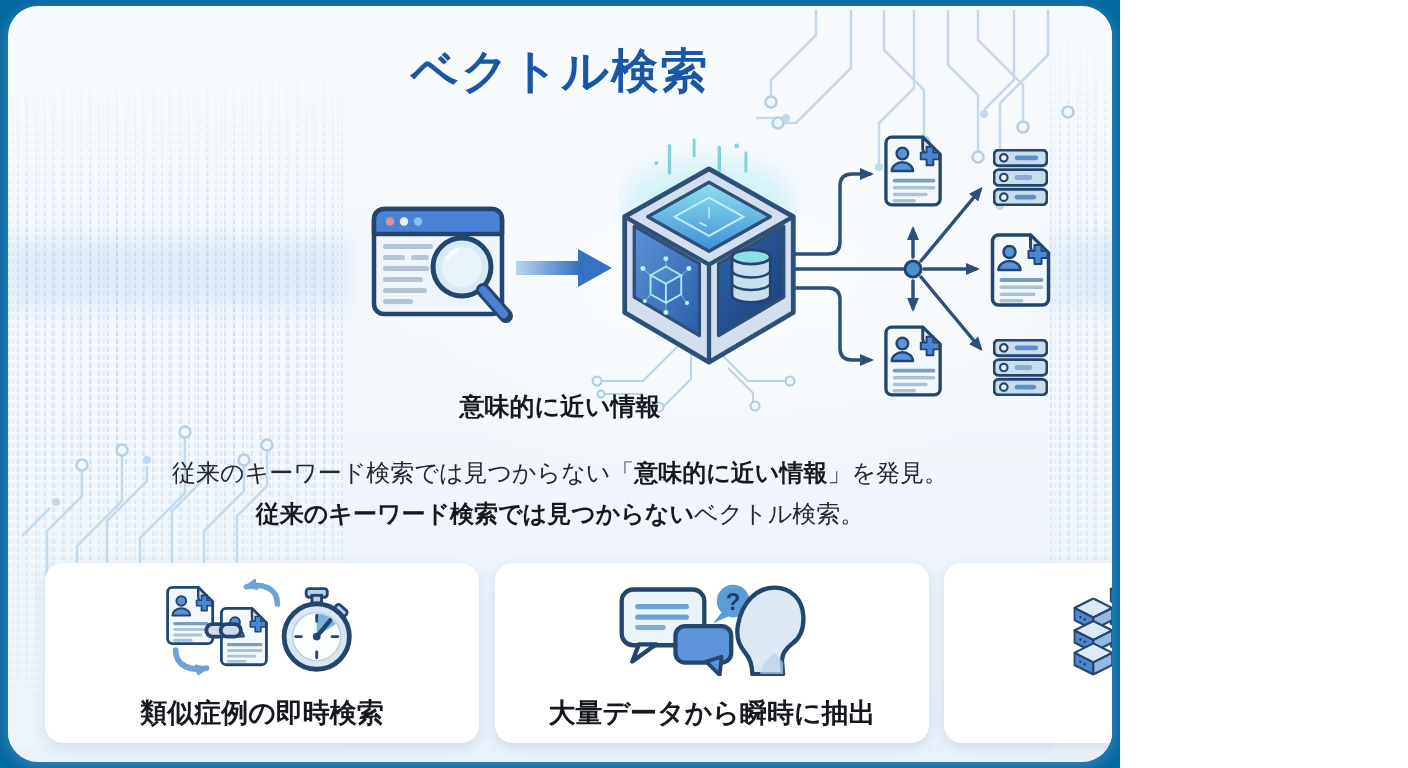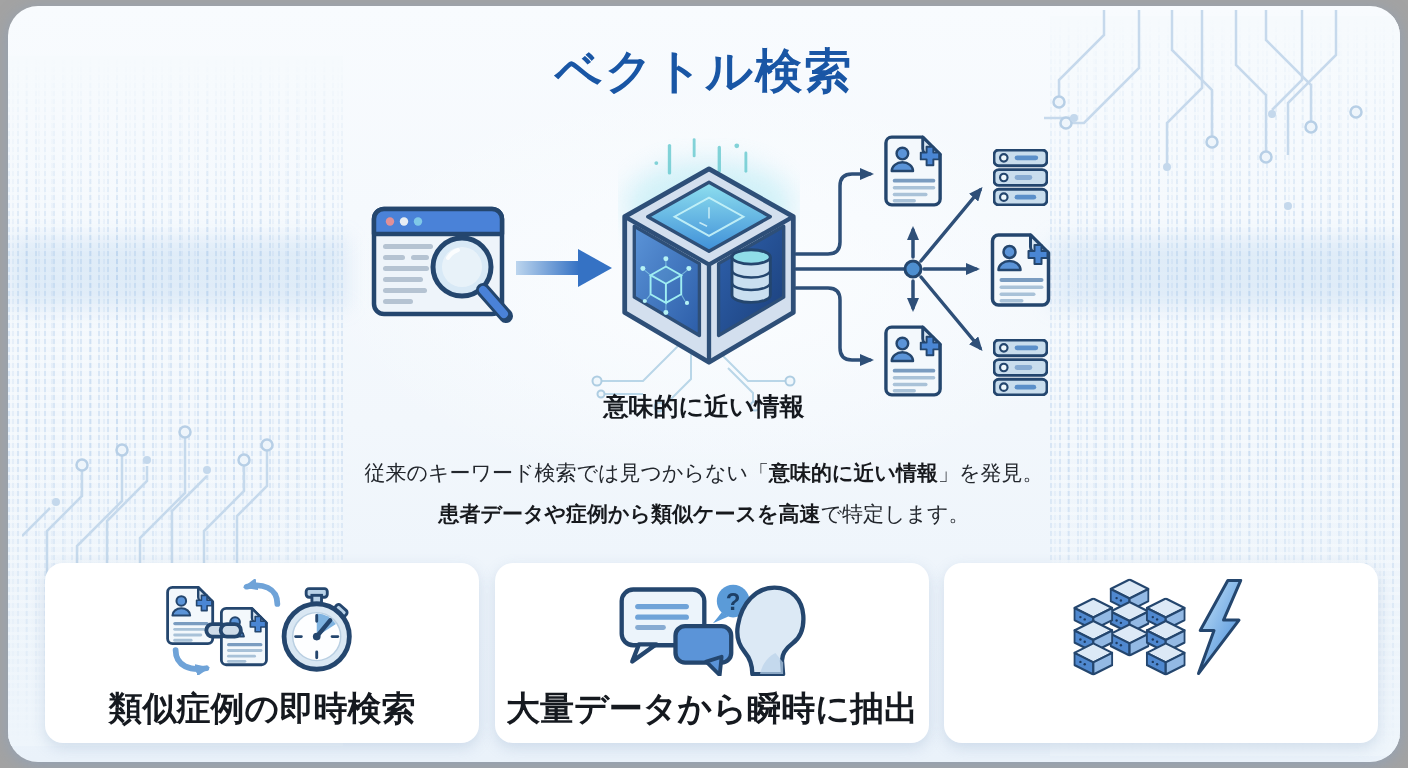--- a/index.html
+++ b/index.html
@@ -1,43 +1,43 @@
 <!DOCTYPE html>
 <html><head>
 <meta charset="utf-8">
 <style>
   html,body{margin:0;padding:0;background:#ffffff;}
-  .page{position:relative;width:1408px;height:768px;overflow:hidden;
-        font-family:"Liberation Sans","DejaVu Sans",sans-serif;background:#a3a3a3;}
+  .page{position:relative;width:1120px;height:768px;overflow:hidden;
+        font-family:"Liberation Sans","DejaVu Sans",sans-serif;background:#0369a1;}
   .panel{position:absolute;left:8px;top:6px;right:8px;bottom:6px;border-radius:30px;
          background:linear-gradient(180deg,#f8fbfe 0%,#f2f7fc 55%,#eaf2fa 100%);
          box-shadow:0 3px 16px rgba(130,160,200,.5);overflow:hidden;}
   .abs{position:absolute;}
   .rain{position:absolute;pointer-events:none;
     background:
       repeating-linear-gradient(90deg, rgba(125,170,220,.22) 0 2px, transparent 2px 9px),
       repeating-linear-gradient(90deg, transparent 0 4px, rgba(125,170,220,.11) 4px 6px, transparent 6px 13px);}
   .rain::before{content:"";position:absolute;inset:0;
     background:repeating-linear-gradient(180deg, rgba(246,250,253,.78) 0 3px, rgba(246,250,253,0) 3px 8px);}
   .rain::after{content:"";position:absolute;inset:0;
     background:linear-gradient(180deg,#f6fafd 0%,rgba(246,250,253,0) 28%,rgba(246,250,253,0) 58%,#eef5fb 100%);}
   .waveband{position:absolute;background:rgba(128,178,230,.18);filter:blur(10px);pointer-events:none;}
   .spot{position:absolute;background:radial-gradient(ellipse at center,rgba(251,253,255,.95),rgba(251,253,255,0) 72%);pointer-events:none;}
   .title{position:absolute;top:34px;left:0;width:100%;text-align:center;
          font-size:47px;font-weight:800;letter-spacing:2px;color:#1956a5;}
   .caption{position:absolute;top:384px;left:0;width:100%;text-align:center;
            font-size:25px;font-weight:700;color:#15191f;}
   .desc{position:absolute;top:446px;left:0;width:100%;text-align:center;
-        font-size:21px;line-height:41px;color:#23272d;}
+        font-size:24px;line-height:41px;color:#23272d;}
   .desc .em{font-weight:700;color:#17191d;}
   .card{position:absolute;top:557px;width:434px;height:180px;background:#ffffff;border-radius:18px;
         box-shadow:0 5px 14px rgba(140,165,200,.30);display:flex;flex-direction:column;
         align-items:center;justify-content:flex-start;}
   .card .icons{height:104px;margin-top:12px;display:flex;align-items:center;justify-content:center;}
-  .card .label{margin-top:7px;font-size:34px;font-weight:700;color:#15191f;}
+  .card .label{margin-top:16px;font-size:27px;font-weight:700;color:#15191f;}
 </style>
 </head>
 <body>
 
 <div class="page">
   <div class="panel">
 
     <svg width="0" height="0" style="position:absolute">
       <defs>
         <linearGradient id="topGrad" x1="0" y1="0" x2="0" y2="1">
@@ -256,21 +256,21 @@
       <use href="#doc" x="202" y="106" width="63" height="76"></use>
       <use href="#doc" x="96" y="198" width="60" height="74"></use>
       <use href="#srv" x="205" y="23" width="55" height="57"></use>
       <use href="#srv" x="205" y="213" width="55" height="57"></use>
     </svg>
 
     <div class="caption">意味的に近い情報</div>
 
     <div class="desc">
       <div><span>従来のキーワード検索では見つからない「</span><span class="em">意味的に近い情報</span><span>」を発見。</span></div>
-      <div><span class="em">患者データや症例から類似ケースを高速</span><span>で特定します。</span></div>
+      <div><span class="em">従来のキーワード検索では見つからない</span><span>ベクトル検索。</span></div>
     </div>
 
     <div class="card" style="left:37px">
       <div class="icons">
         <svg width="212" height="96" viewBox="0 0 212 100">
           <defs>
             <marker id="ahb" markerUnits="userSpaceOnUse" markerWidth="15" markerHeight="13" refX="11" refY="6.5" orient="auto">
               <path d="M0,0 L15,6.5 L0,13 Z" fill="#6fa3d8"></path>
             </marker>
           </defs>

